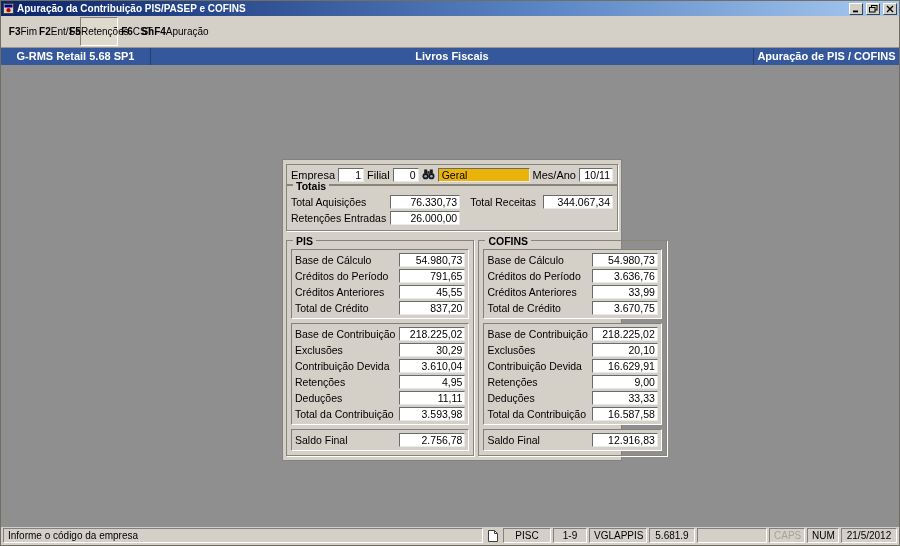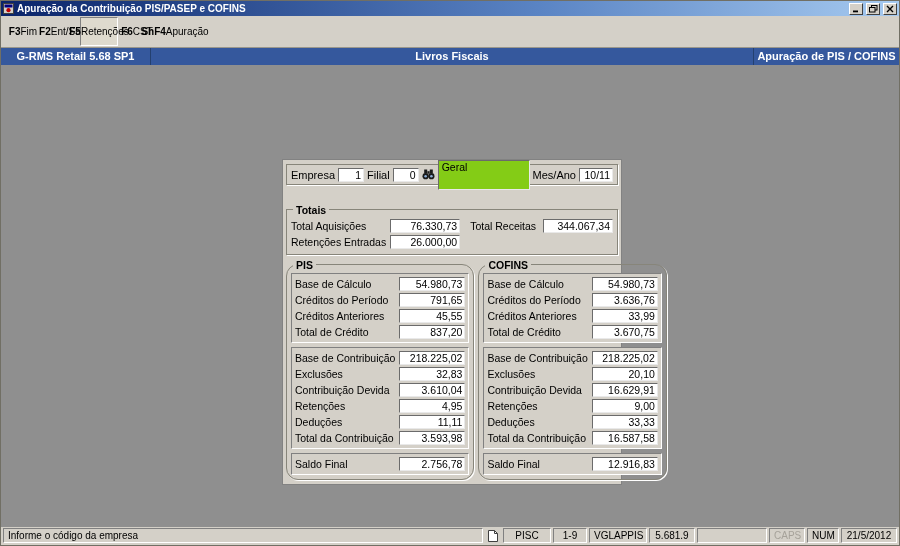--- a/index.html
+++ b/index.html
@@ -47,34 +47,34 @@
   
   .toprow { height:21px; display:flex; align-items:center; gap:3px; padding:0 4px;
             background:#d4d0c8; }
   .lbl { font-size:11px; white-space:nowrap;text-align:right; }
   .ffield { display:inline-block; background:#fff; border:1px solid;
             border-color:#6b6b6b #e9e9e9 #e9e9e9 #6b6b6b;
             height:14px; line-height:12px; font-size:10.5px;
             text-align:right; padding:0 2px; white-space:nowrap; overflow:hidden; }
   .w26 { width:26px; } .w34 { width:34px; }
   .binoc { display:flex; align-items:center; cursor:default; }
-  .geral { flex:1; background:#84cc16; border:1px solid;
+  .geral { flex:1; background:#eab308; border:1px solid;
            border-color:#6b6b6b #e9e9e9 #e9e9e9 #6b6b6b;
-           height:30px; line-height:12px; font-size:10.5px; text-align:left; padding:0 3px; }
-
-  
-  .groupbox { position:relative; margin-top:24px; padding:8px 4px 4px 4px; }
+           height:14px; line-height:12px; font-size:10.5px; text-align:left; padding:0 3px; }
+
+  
+  .groupbox { position:relative; margin-top:0; padding:8px 4px 4px 4px; }
   .group-label { position:absolute; top:-6px; left:6px; background:#d4d0c8;
                  padding:0 3px; font-weight:bold; font-size:10.5px; line-height:12px; }
 
   .cols { display:flex; gap:10px; }
   .col { flex:1; }
 
   .twocol { display:flex; gap:4px; margin-top:9px; }
-  .twocol .groupbox { flex:1; margin-top:0; display:flex; flex-direction:column; gap:4px;border-radius:12px; }
+  .twocol .groupbox { flex:1; margin-top:0; display:flex; flex-direction:column; gap:4px; }
 
   .subpanel { border:1px solid; border-color:#808080 #ffffff #ffffff #808080;
               padding:2px 3px; background:#d4d0c8; }
 
   .frow { display:flex; align-items:center; justify-content:space-between;
           height:16px; gap:4px; }
   .frow .flbl { font-size:10.5px; white-space:nowrap; overflow:hidden; flex:1; }
   .frow .ffield { width:66px; flex:0 0 66px; }
   .col .frow .ffield { width:70px; flex:0 0 70px; }
 
@@ -218,21 +218,21 @@
                 <span class="ffield">837,20</span>
               </div>
             </div>
           <div class="subpanel">
               <div class="frow">
                 <span class="flbl">Base de Contribuição</span>
                 <span class="ffield">218.225,02</span>
               </div>
               <div class="frow">
                 <span class="flbl">Exclusões</span>
-                <span class="ffield">32,83</span>
+                <span class="ffield">30,29</span>
               </div>
               <div class="frow">
                 <span class="flbl">Contribuição Devida</span>
                 <span class="ffield">3.610,04</span>
               </div>
               <div class="frow">
                 <span class="flbl">Retenções</span>
                 <span class="ffield">4,95</span>
               </div>
               <div class="frow">

